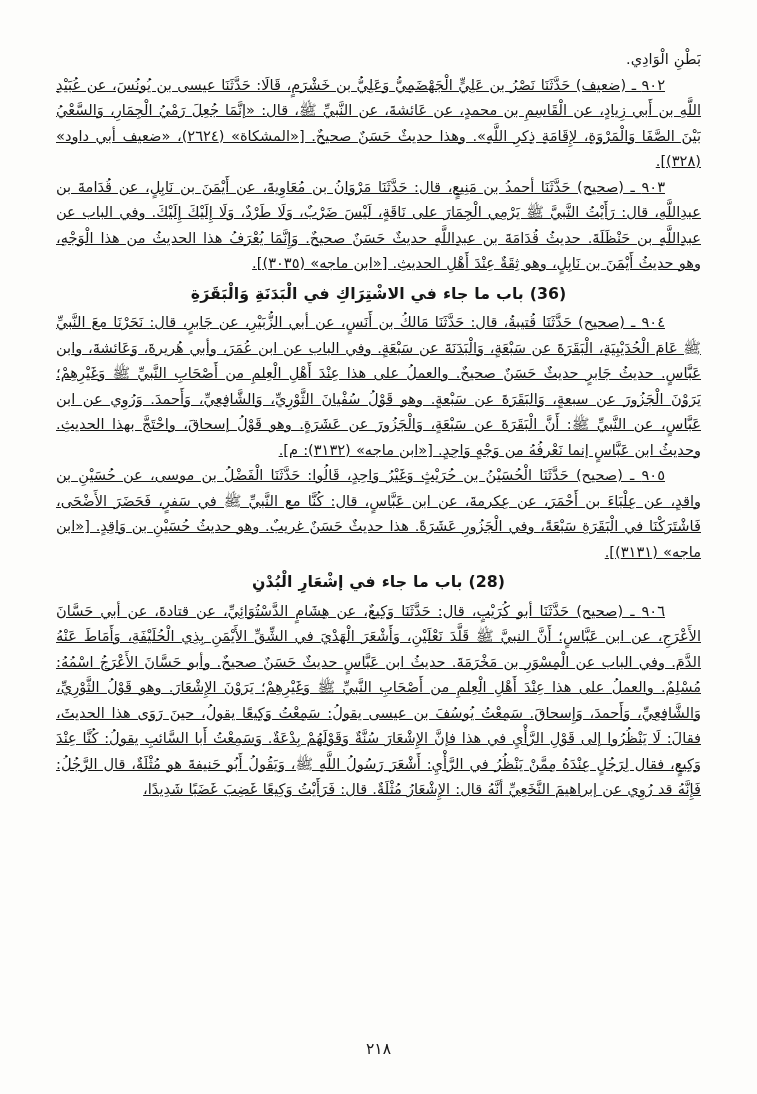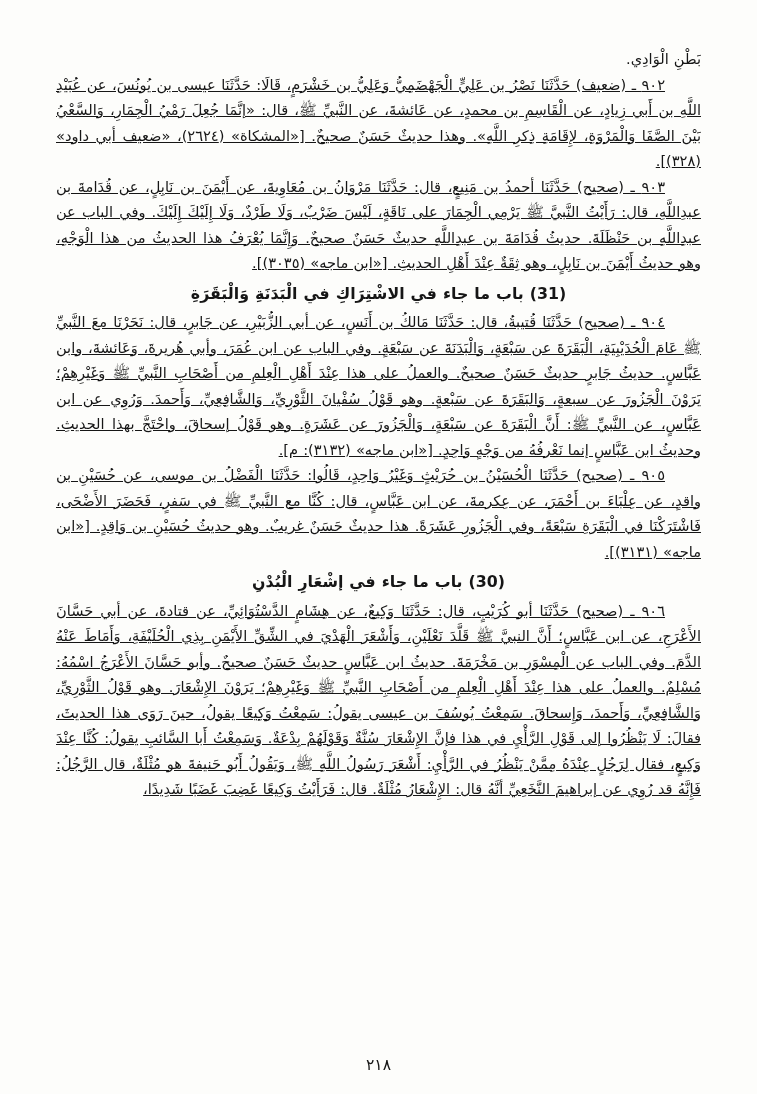--- a/index.html
+++ b/index.html
@@ -45,32 +45,32 @@
     text-align-last: center;
     font-weight: 700;
     font-size: 15.8px;
     text-indent: 0;
     margin: 5px 0 3px 0;
   }
   .page-number {
     flex: 0 0 auto;
     text-align: center;
     font-size: 15.5px;
-    padding: 8px 0 20px 0;
+    padding: 8px 0 36px 0;
     color: #161616;
   }
 </style>
 </head>
 <body>
 
 <div class="page">
   <div class="content">
       <p class="block continuation">بَطْنِ الْوَادِي.</p>
       <p class="block hadith">٩٠٢ ـ (ضعيف) حَدَّثَنَا نَصْرُ بن عَلِيٍّ الْجَهْضَمِيُّ وَعَلِيُّ بن خَشْرَمٍ، قَالَا: حَدَّثَنَا عيسى بن يُونُسَ، عن عُبَيْدِ اللَّهِ بن أَبي زِيادٍ، عن الْقَاسِمِ بن محمدٍ، عن عَائشةَ، عن النَّبيِّ ﷺ، قال: «إنَّمَا جُعِلَ رَمْيُ الْجِمَارِ، وَالسَّعْيُ بَيْنَ الصَّفَا وَالْمَرْوَةِ، لإِقَامَةِ ذِكرِ اللَّهِ». وهذا حديثٌ حَسَنٌ صحيحٌ. [«المشكاة» (٢٦٢٤)، «ضعيف أبي داود» (٣٢٨)].</p>
       <p class="block hadith">٩٠٣ ـ (صحيح) حَدَّثَنَا أحمدُ بن مَنِيعٍ، قال: حَدَّثَنَا مَرْوَانُ بن مُعَاوِيةَ، عن أَيْمَنَ بن نَابِلٍ، عن قُدَامةَ بن عبدِاللَّهِ، قال: رَأَيْتُ النَّبيَّ ﷺ يَرْمِي الْجِمَارَ على نَاقَةٍ، لَيْسَ ضَرْبٌ، وَلَا طَرْدٌ، وَلَا إِلَيْكَ إِلَيْكَ. وفي الباب عن عبدِاللَّهِ بن حَنْظَلَةَ. حديثُ قُدَامَةَ بن عبدِاللَّهِ حديثٌ حَسَنٌ صحيحٌ. وَإِنَّمَا يُعْرَفُ هذا الحديثُ من هذا الْوَجْهِ، وهو حديثُ أَيْمَنَ بن نَابِلٍ، وهو ثِقَةٌ عِنْدَ أَهْلِ الحديثِ. [«ابن ماجه» (٣٠٣٥)].</p>
-      <p class="block heading">(31) باب ما جاء في الاشْتِرَاكِ في الْبَدَنَةِ وَالْبَقَرَةِ</p>
+      <p class="block heading">(36) باب ما جاء في الاشْتِرَاكِ في الْبَدَنَةِ وَالْبَقَرَةِ</p>
       <p class="block hadith">٩٠٤ ـ (صحيح) حَدَّثَنَا قُتيبةُ، قال: حَدَّثَنَا مَالكُ بن أَنَسٍ، عن أبي الزُّبَيْرِ، عن جَابرٍ، قال: نَحَرْنَا معَ النَّبيِّ ﷺ عَامَ الْحُدَيْبِيَةِ، الْبَقَرَةَ عن سَبْعَةٍ، وَالْبَدَنَةَ عن سَبْعَةٍ. وفي الباب عن ابن عُمَرَ، وأبي هُريرةَ، وَعَائشةَ، وابن عَبَّاسٍ. حديثُ جَابرٍ حديثٌ حَسَنٌ صحيحٌ. والعملُ على هذا عِنْدَ أَهْلِ الْعِلمِ من أَصْحَابِ النَّبيِّ ﷺ وَغَيْرِهِمْ؛ يَرَوْنَ الْجَزُورَ عن سبعةٍ، وَالبَقَرَةَ عن سَبْعةٍ. وهو قَوْلُ سُفْيانَ الثَّوْرِيِّ، وَالشَّافِعِيِّ، وَأَحمدَ. وَرُوِي عن ابن عَبَّاسٍ، عن النَّبيِّ ﷺ: أَنَّ الْبَقَرَةَ عن سَبْعَةٍ، وَالْجَزُورَ عن عَشَرَةٍ. وهو قَوْلُ إسحاقَ، واحْتَجَّ بهذا الحديثِ. وحديثُ ابن عَبَّاسٍ إنما نَعْرفُهُ من وَجْهٍ وَاحِدٍ. [«ابن ماجه» (٣١٣٢): م].</p>
       <p class="block hadith">٩٠٥ ـ (صحيح) حَدَّثَنَا الْحُسَيْنُ بن حُرَيْثٍ وَغَيْرُ وَاحِدٍ، قَالُوا: حَدَّثَنَا الْفَضْلُ بن موسى، عن حُسَيْنِ بن واقدٍ، عن عِلْبَاءَ بن أَحْمَرَ، عن عِكرمةَ، عن ابن عَبَّاسٍ، قال: كُنَّا مع النَّبيِّ ﷺ في سَفرٍ، فَحَضَرَ الأَضْحَى، فَاشْتَرَكْنَا في الْبَقَرَةِ سَبْعَةً، وفي الْجَزُورِ عَشَرَةً. هذا حديثٌ حَسَنٌ غريبٌ. وهو حديثُ حُسَيْنِ بن وَاقِدٍ. [«ابن ماجه» (٣١٣١)].</p>
-      <p class="block heading">(30) باب ما جاء في إشْعَارِ الْبُدْنِ</p>
+      <p class="block heading">(28) باب ما جاء في إشْعَارِ الْبُدْنِ</p>
       <p class="block hadith">٩٠٦ ـ (صحيح) حَدَّثَنَا أبو كُرَيْبٍ، قال: حَدَّثَنَا وَكِيعٌ، عن هِشَامٍ الدَّسْتُوَائِيِّ، عن قتادةَ، عن أبي حَسَّانَ الأَعْرَجِ، عن ابن عَبَّاسٍ؛ أَنَّ النبيَّ ﷺ قَلَّدَ نَعْلَيْنِ، وَأَشْعَرَ الْهَدْيَ في الشِّقِّ الأَيْمَنِ بِذِي الْحُلَيْفَةِ، وَأَمَاطَ عَنْهُ الدَّمَ. وفي الباب عن الْمِسْوَرِ بن مَخْرَمَةَ. حديثُ ابن عَبَّاسٍ حديثٌ حَسَنٌ صحيحٌ. وأبو حَسَّانَ الأَعْرَجُ اسْمُهُ: مُسْلِمٌ. والعملُ على هذا عِنْدَ أَهْلِ الْعِلمِ من أَصْحَابِ النَّبيِّ ﷺ وَغَيْرِهِمْ؛ يَرَوْنَ الإِشْعَارَ. وهو قَوْلُ الثَّوْرِيِّ، وَالشَّافِعِيِّ، وَأَحمدَ، وَإِسحاقَ. سَمِعْتُ يُوسُفَ بن عيسى يقولُ: سَمِعْتُ وَكِيعًا يقولُ، حينَ رَوَى هذا الحديثَ، فقالَ: لَا يَنْظُرُوا إلى قَوْلِ الرَّأْيِ في هذا فإنَّ الإِشْعَارَ سُنَّةٌ وَقَوْلَهُمْ بِدْعَةٌ. وَسَمِعْتُ أَبا السَّائبِ يقولُ: كُنَّا عِنْدَ وَكِيعٍ، فقال لِرَجُلٍ عِنْدَهُ مِمَّنْ يَنْظُرُ في الرَّأْيِ: أَشْعَرَ رَسُولُ اللَّهِ ﷺ، وَيَقُولُ أَبُو حَنيفةَ هو مُثْلَةٌ، قال الرَّجُلُ: فَإِنَّهُ قد رُوِي عن إبراهيمَ النَّخَعِيِّ أنَّهُ قال: الإِشْعَارُ مُثْلَةٌ. قال: فَرَأَيْتُ وَكِيعًا غَضِبَ غَضَبًا شَدِيدًا،</p>
     </div>
   <div class="page-number">٢١٨</div>
 </div>
 
 </body></html>

